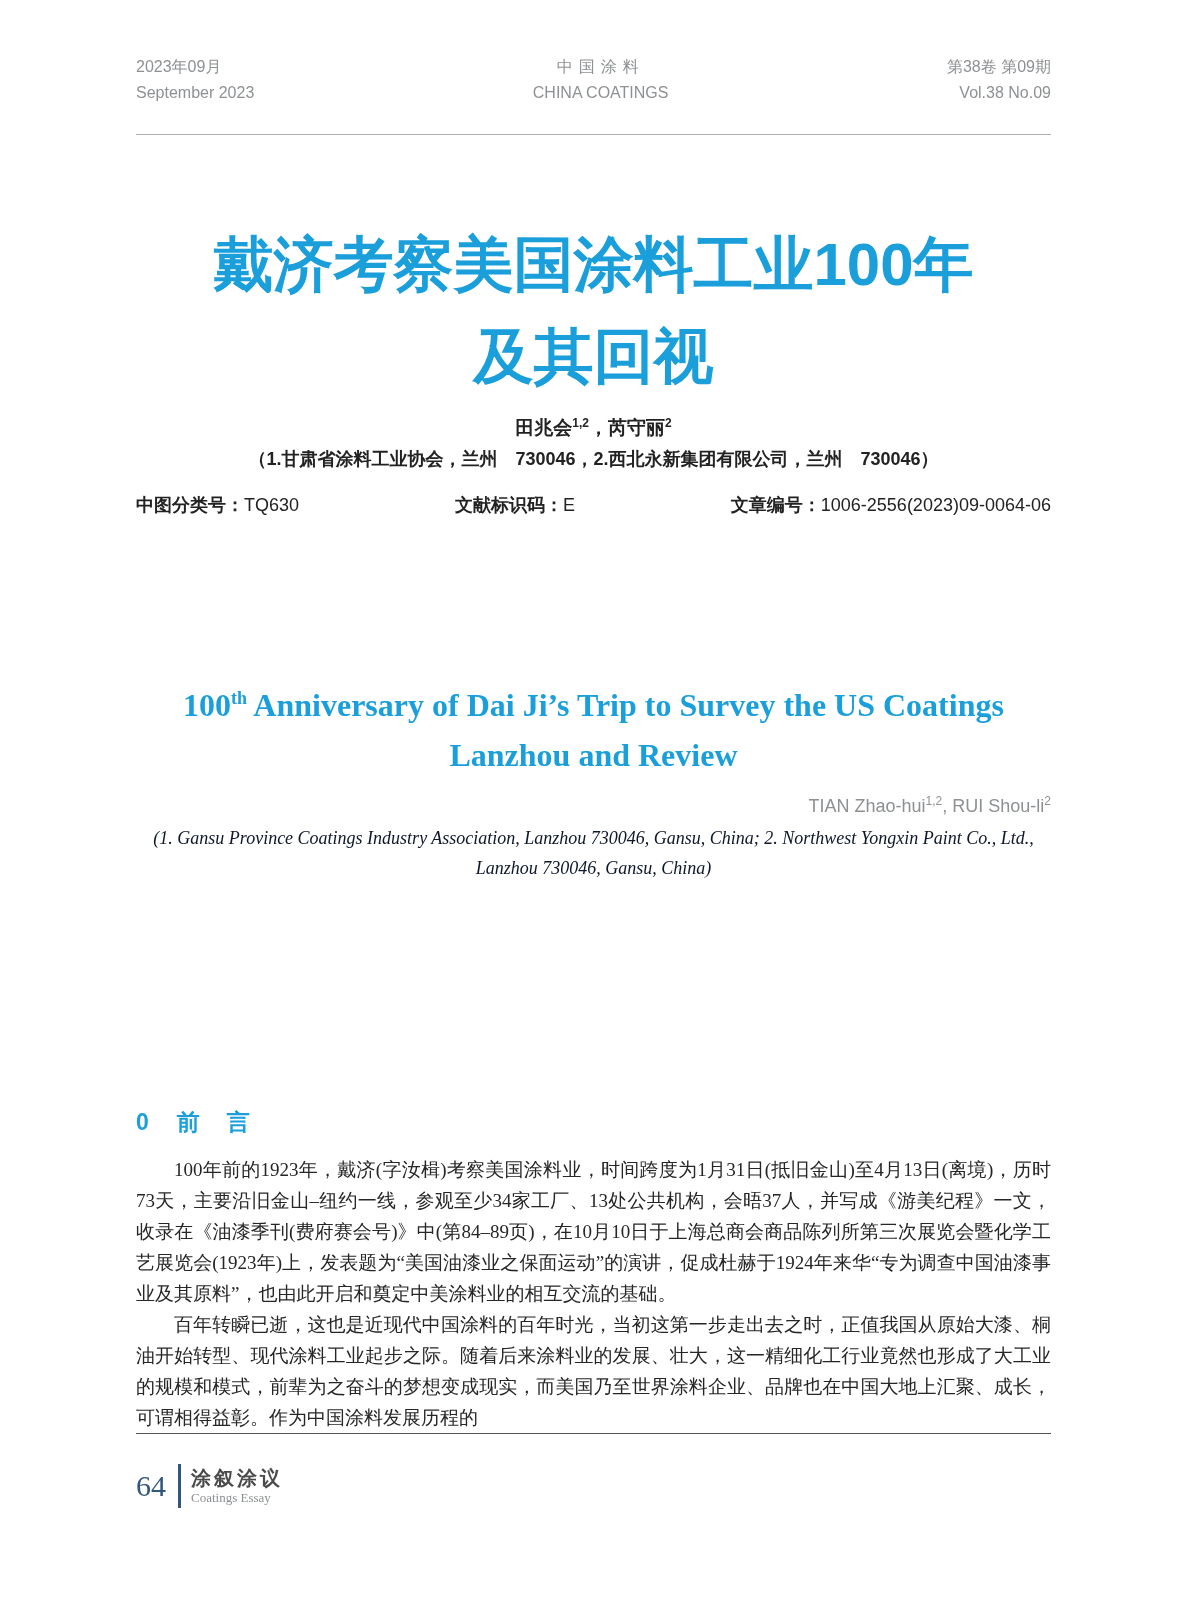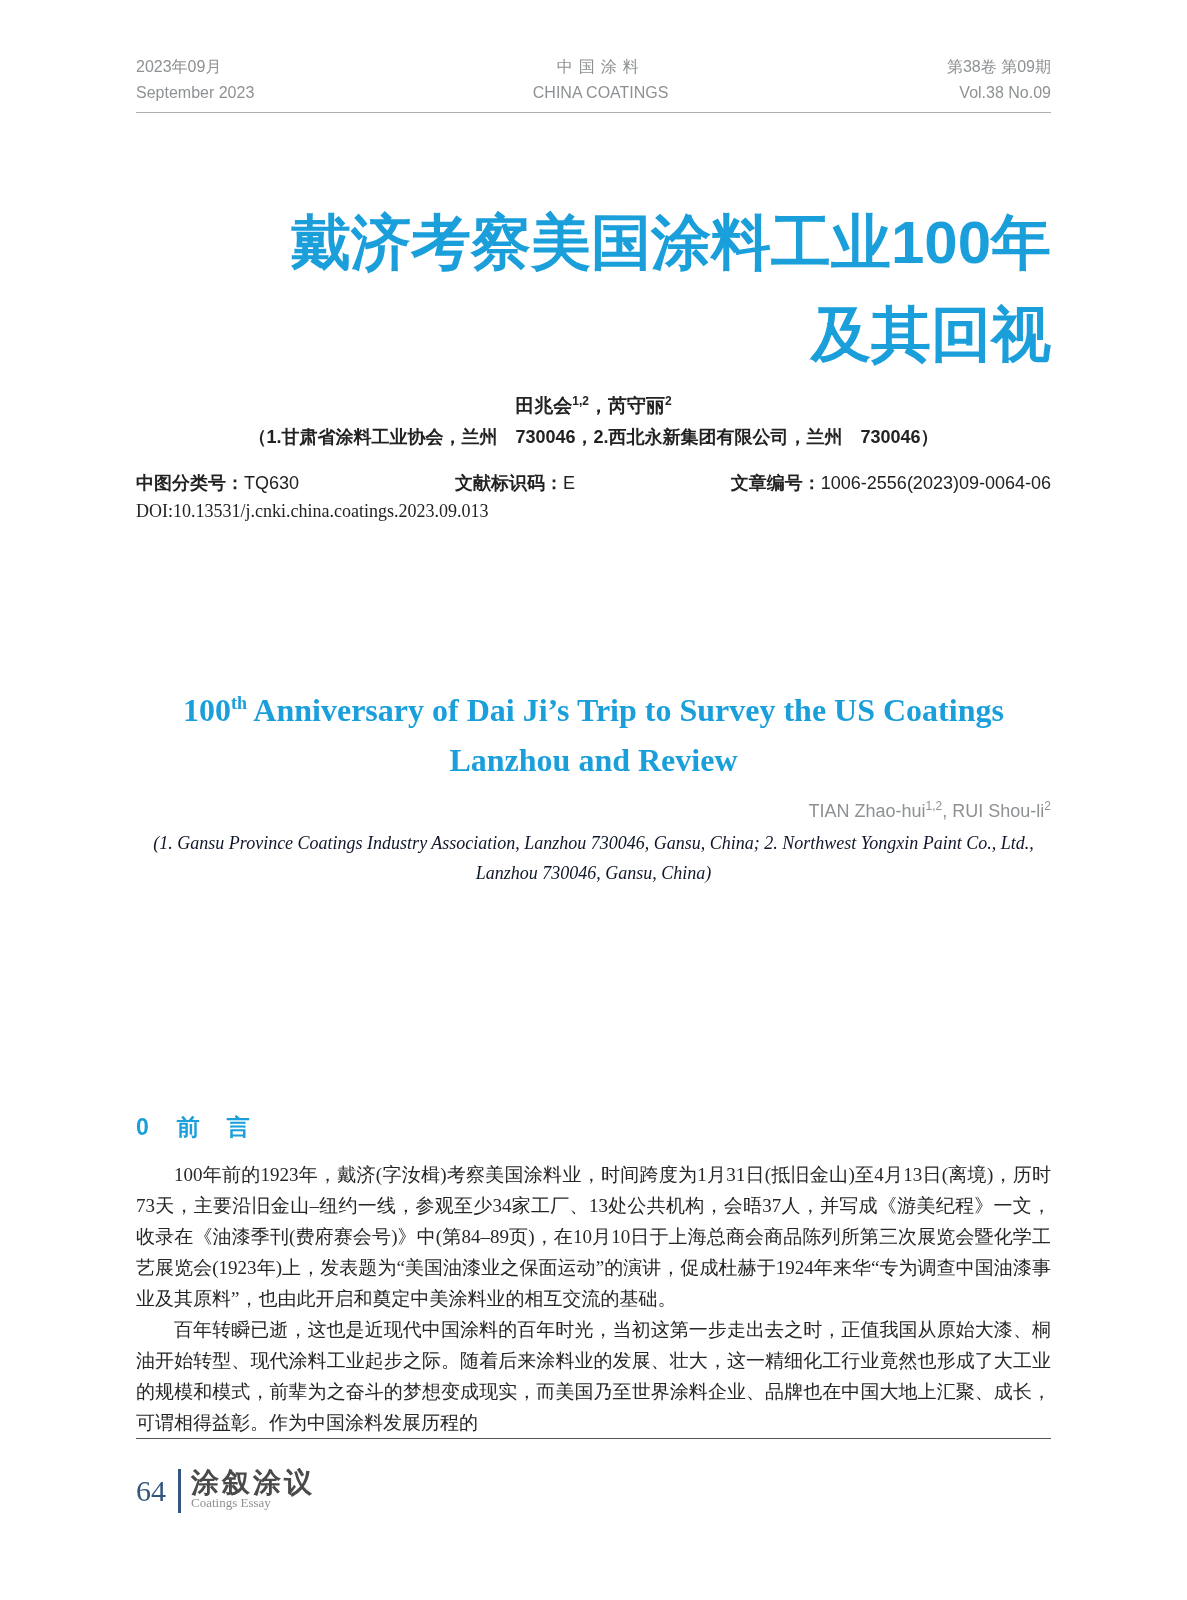--- a/index.html
+++ b/index.html
@@ -8,31 +8,31 @@
     width:1187px; height:1600px; overflow:hidden;
     font-family:"Liberation Sans", sans-serif;
     color:#262626;
     --accent:#1a9fdb; --navy:#33567e;
   }
   .content { width:915px; margin:0 auto; }
 
   
   .header {
     display:flex; justify-content:space-between; align-items:flex-end;
-    padding-top:54px; padding-bottom:6px;
+    padding-top:54px; padding-bottom:28px;
     border-bottom:1px solid #aeb1b3;
     color:#8e9193; font-size:16px; line-height:26px;
   }
   .header .center { text-align:center; }
   .header .right  { text-align:right; }
   .journal-cn { letter-spacing:6px; }
 
   
   .title-cn {
-    margin-top:84px; text-align:right;
+    margin-top:84px; text-align:center;
     color:var(--accent); font-size:60px; font-weight:bold; line-height:92px;
   }
   
   .authors-cn { margin-top:12px; text-align:center; font-size:19px; font-weight:bold; color:#222; }
   .authors-cn sup, .authors-en sup { font-size:12px; }
   .affiliation-cn { margin-top:6px; text-align:center; font-size:18px; font-weight:bold; color:#222; }
 
   
   .meta-row { margin-top:22px; display:flex; justify-content:space-between; font-size:18px; color:#222; }
   .meta-row b { font-weight:bold; }
@@ -66,21 +66,21 @@
 
   
   .footnote-sep { margin-top:0; border-top:1px solid #555; }
   .footnote { padding-top:8px; font-size:17px; line-height:30px; color:#333; }
   .footnote .lbl { font-weight:bold; }
 
   
   .footer { margin-top:30px; display:flex; align-items:center; }
   .page-num { font-family:"Liberation Serif", serif; font-size:30px; color:var(--navy); }
   .footer-bar { width:3px; height:44px; background:var(--navy); margin:0 10px 0 12px; }
-  .col-cn { font-size:28px; font-weight:bold; color:#4a4a4a; letter-spacing:3px; line-height:24px; }
+  .col-cn { font-size:20px; font-weight:bold; color:#4a4a4a; letter-spacing:3px; line-height:24px; }
   .col-en { font-size:13px; color:#8e9193; font-family:"Liberation Serif", serif; line-height:16px; }
 </style>
 </head>
 <body style="--accent: #1a9fdb; --navy: #33567e;">
 
 <div class="content">
 
   <div class="header">
     <div class="col left">
       <div>2023年09月</div>
@@ -103,21 +103,20 @@
 
   <div class="authors-cn"><span>田兆会</span><sup>1,2</sup><span>，</span><span>芮守丽</span><sup>2</sup></div>
 
   <div class="affiliation-cn">（1.甘肃省涂料工业协会，兰州　730046，2.西北永新集团有限公司，兰州　730046）</div>
 
   <div class="meta-row">
     <div><b>中图分类号：</b><span>TQ630</span></div>
     <div><b>文献标识码：</b><span>E</span></div>
     <div><b>文章编号：</b><span>1006-2556(2023)09-0064-06</span></div>
   </div>
-  <div class="doi">DOI:10.13531/j.cnki.china.coatings.2023.09.013</div>
 
   <h2 class="title-en">
     <div><span>100</span><sup>th</sup><span> Anniversary of Dai Ji’s Trip to Survey the US Coatings</span></div>
     <div>Lanzhou and Review</div>
   </h2>
 
   <div class="authors-en"><span>TIAN Zhao-hui</span><sup>1,2</sup><span>, </span><span>RUI Shou-li</span><sup>2</sup></div>
 
   <div class="affiliation-en">
     <div>(1. Gansu Province Coatings Industry Association, Lanzhou 730046, Gansu, China; 2. Northwest Yongxin Paint Co., Ltd.,</div>

